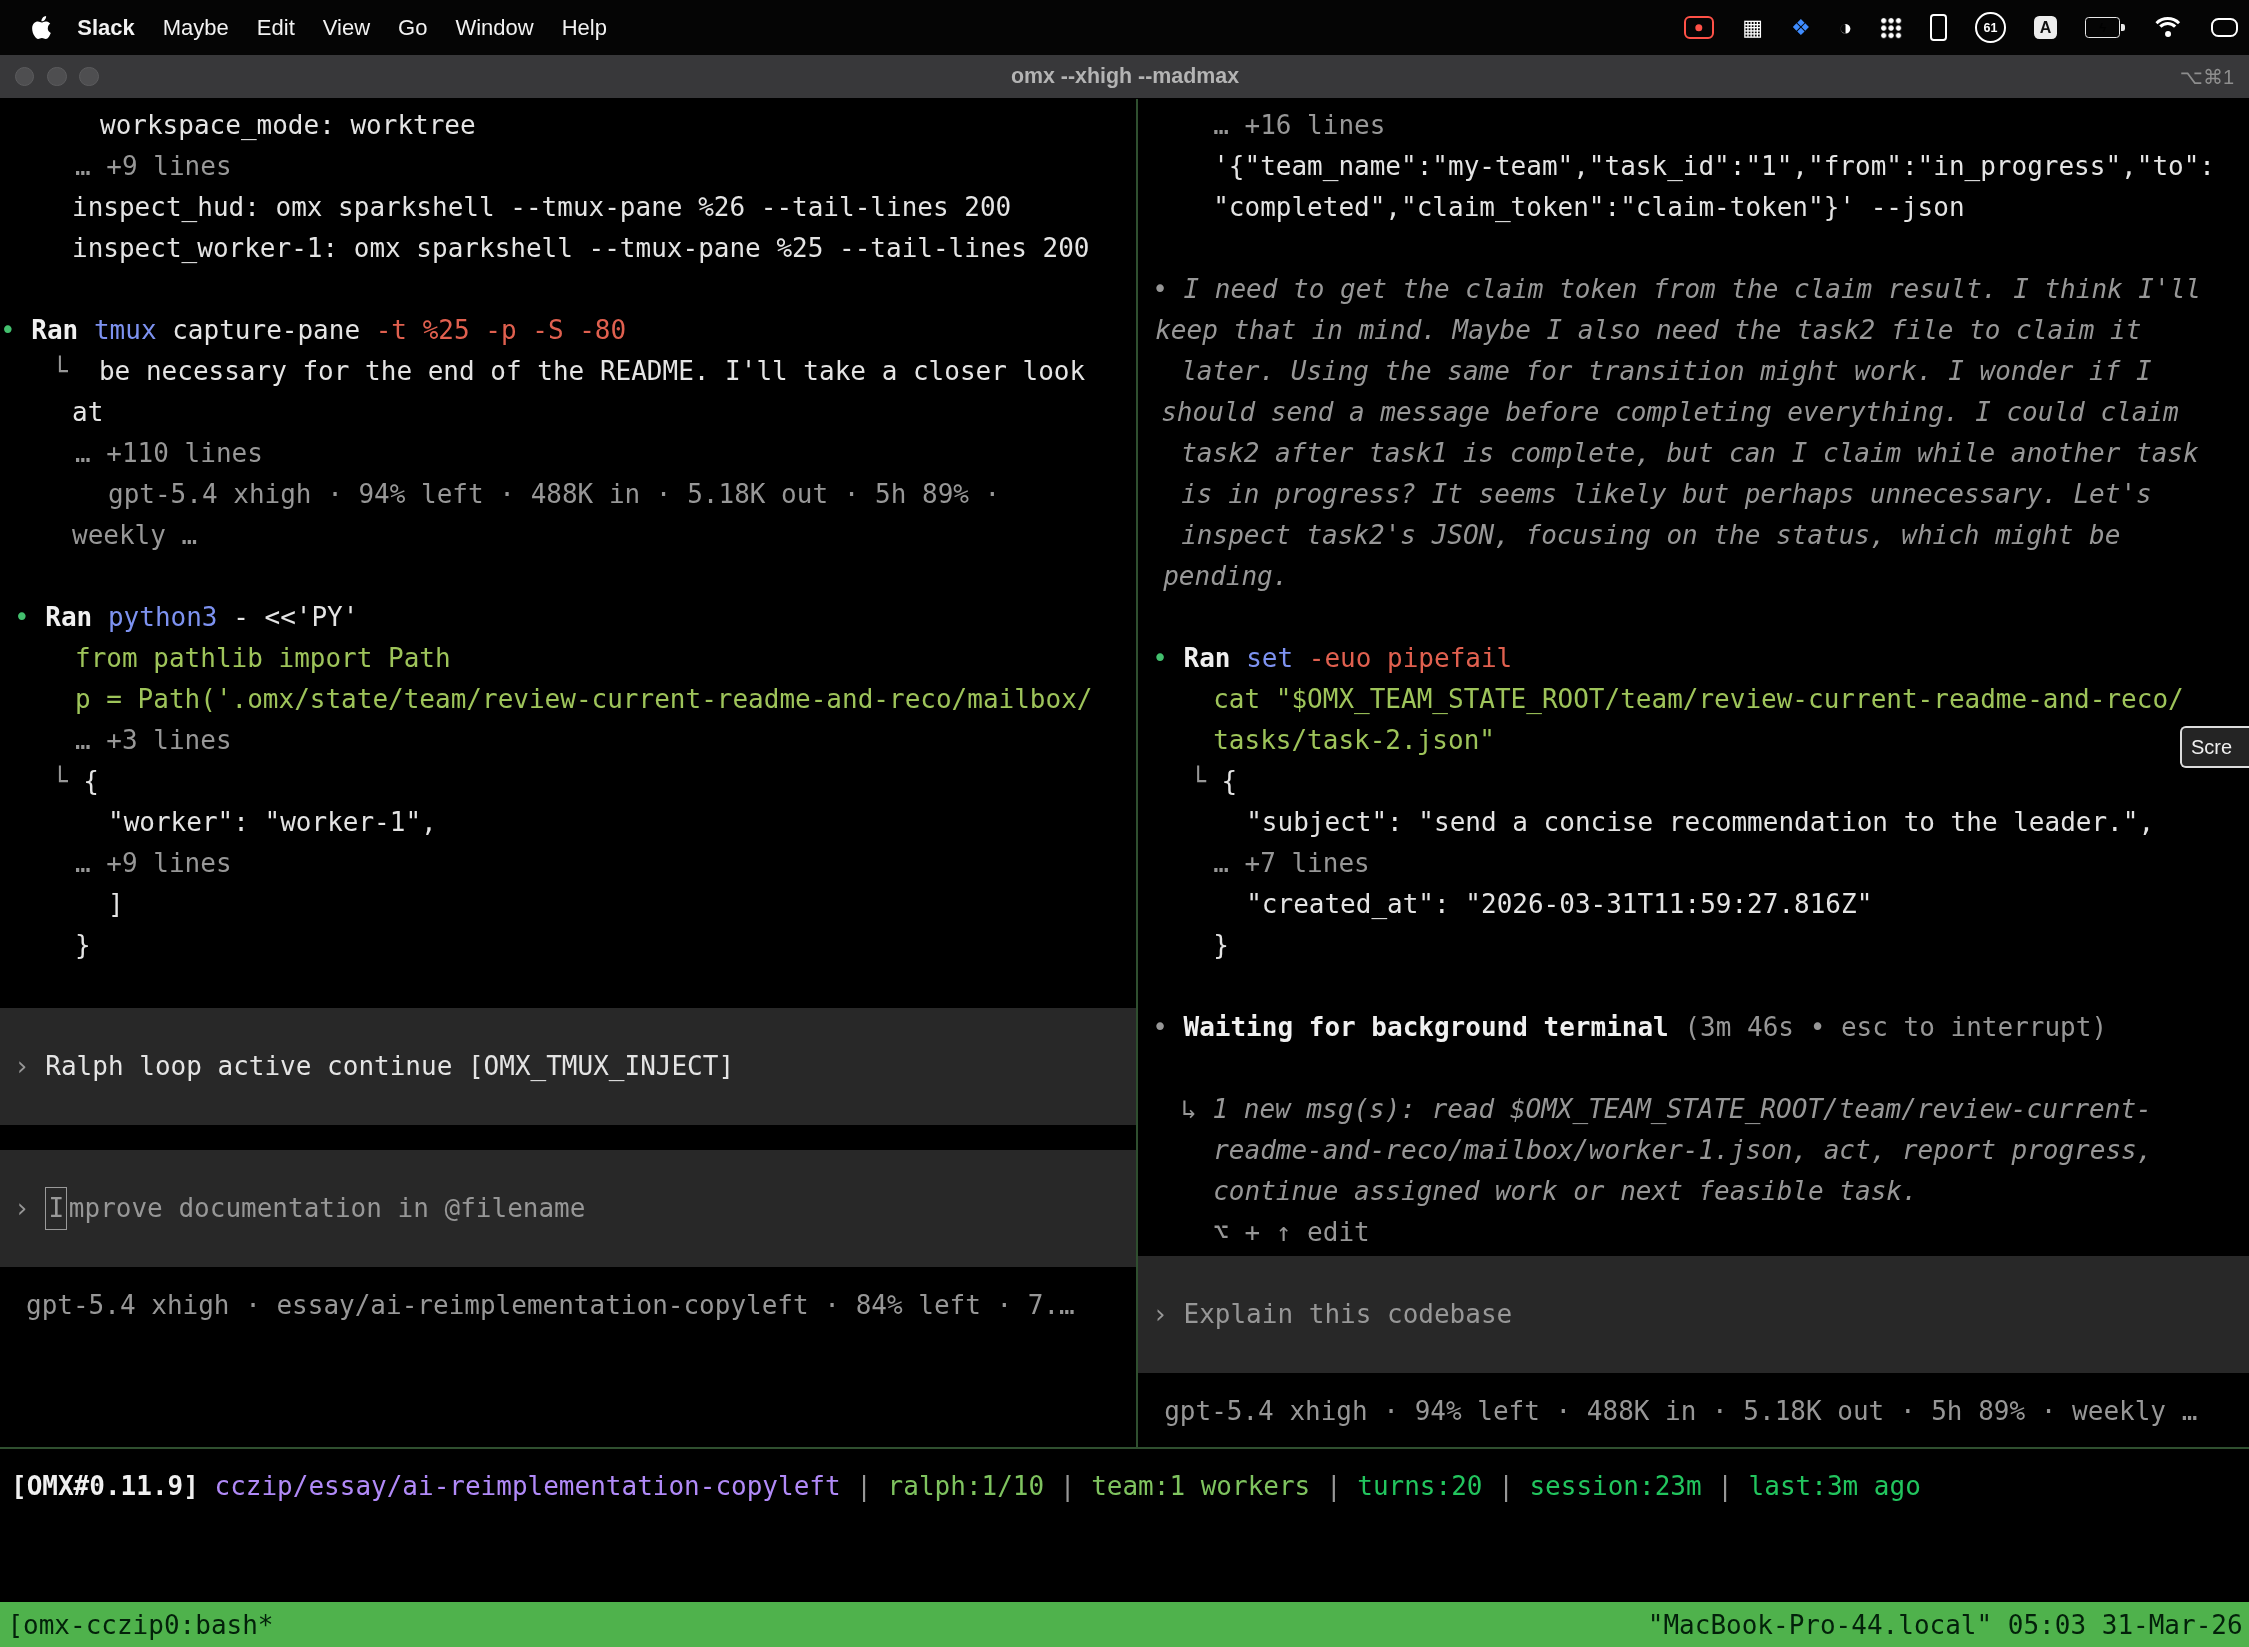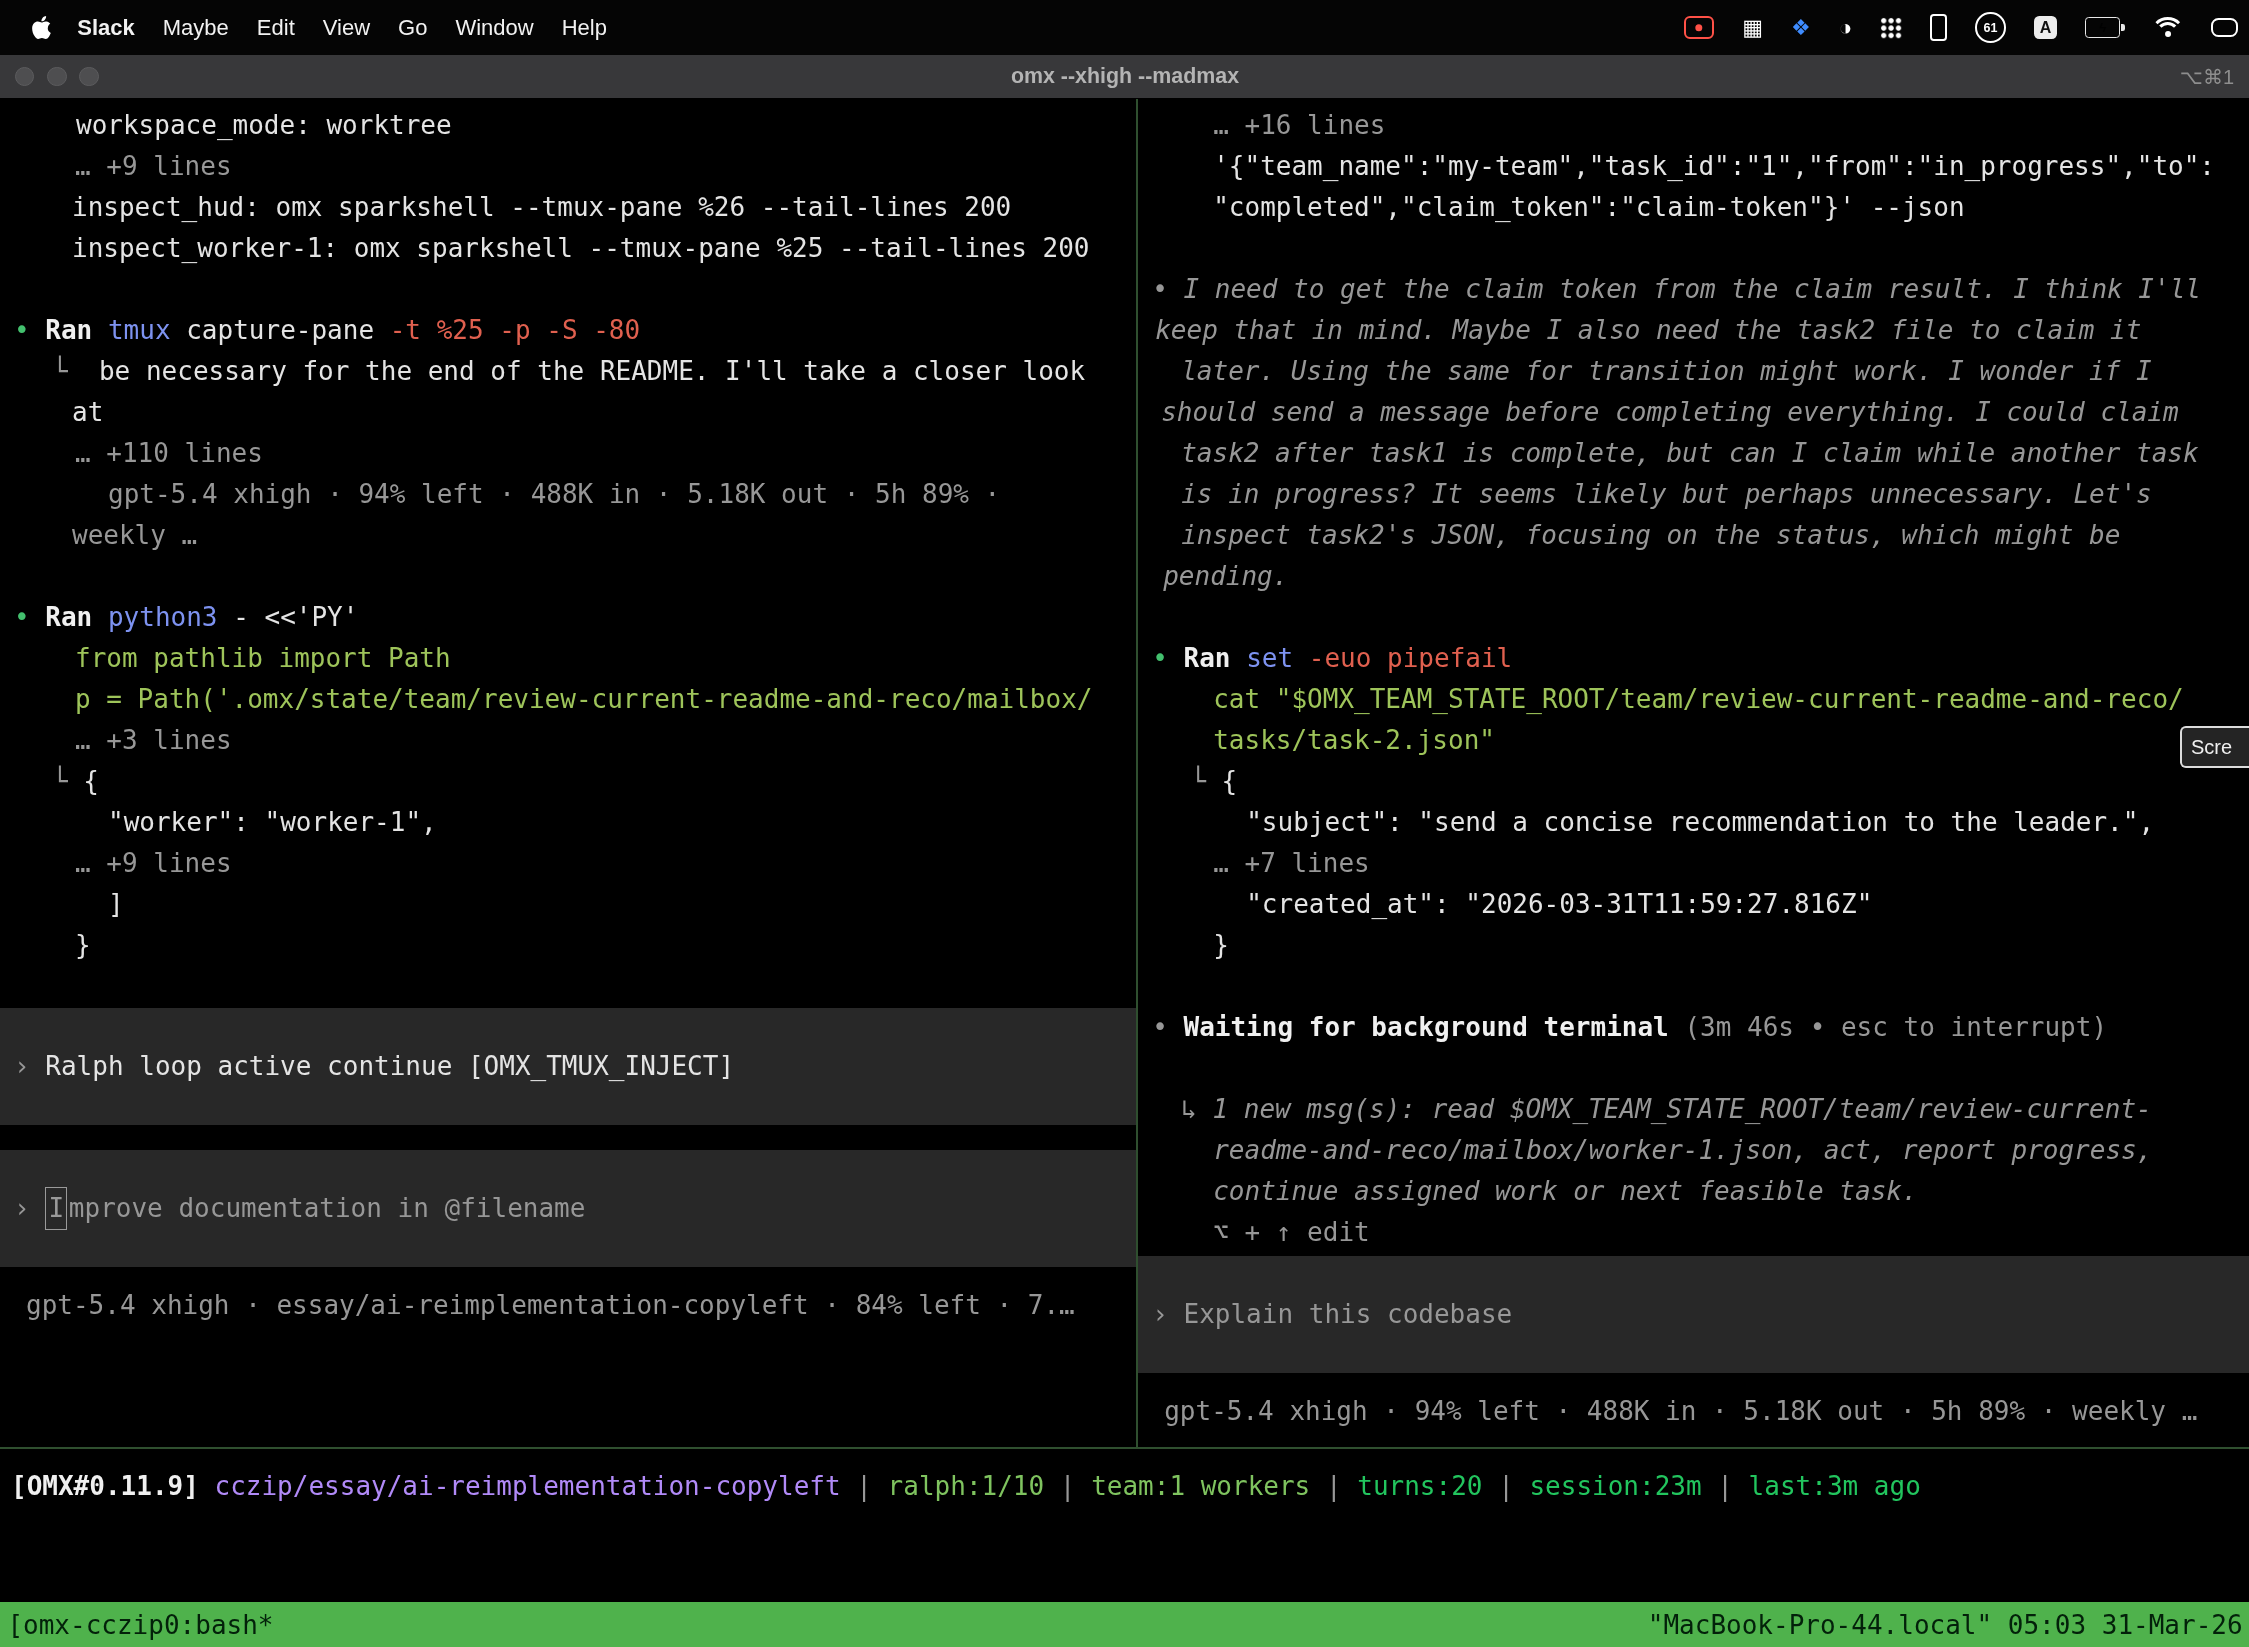--- a/index.html
+++ b/index.html
@@ -118,26 +118,26 @@
       <span class="light"></span>
       <span class="light"></span>
       <span class="light"></span>
     </div>
     <div class="wtitle">omx --xhigh --madmax</div>
     <div class="whint">⌥⌘1</div>
   </div>
 
   <div class="panes">
     <div class="pane pane-left" id="pane-left">
-        <div class="tl" style="padding-left: 76px;"><span class="df">workspace_mode: worktree</span></div>
+        <div class="tl" style="padding-left: 100px;"><span class="df">workspace_mode: worktree</span></div>
         <div class="tl" style="padding-left: 75px;"><span class="dim">… +9 lines</span></div>
         <div class="tl" style="padding-left: 72px;"><span class="df">inspect_hud: omx sparkshell --tmux-pane %26 --tail-lines 200</span></div>
         <div class="tl" style="padding-left: 72px;"><span class="df">inspect_worker-1: omx sparkshell --tmux-pane %25 --tail-lines 200</span></div>
         <div class="tl"></div>
-        <div class="tl" style="padding-left: 14px;"><span class="bgrn">• </span><span class="bold">Ran </span><span class="blue">tmux </span><span class="df">capture-pane </span><span class="red">-t %25 -p -S -80</span></div>
+        <div class="tl" style=""><span class="bgrn">• </span><span class="bold">Ran </span><span class="blue">tmux </span><span class="df">capture-pane </span><span class="red">-t %25 -p -S -80</span></div>
         <div class="tl" style="padding-left: 52px;"><span class="dim">└  </span><span class="df">be necessary for the end of the README. I'll take a closer look</span></div>
         <div class="tl" style="padding-left: 72px;"><span class="df">at</span></div>
         <div class="tl" style="padding-left: 75px;"><span class="dim">… +110 lines</span></div>
         <div class="tl" style="padding-left: 108px;"><span class="dim">gpt-5.4 xhigh · 94% left · 488K in · 5.18K out · 5h 89% ·</span></div>
         <div class="tl" style="padding-left: 72px;"><span class="dim">weekly …</span></div>
         <div class="tl"></div>
         <div class="tl" style="padding-left: 14px;"><span class="bgrn">• </span><span class="bold">Ran </span><span class="blue">python3 </span><span class="df">- &lt;&lt;'PY'</span></div>
         <div class="tl" style="padding-left: 75px;"><span class="grn">from pathlib import Path</span></div>
         <div class="tl" style="padding-left: 75px;"><span class="grn">p = Path('.omx/state/team/review-current-readme-and-reco/mailbox/</span></div>
         <div class="tl" style="padding-left: 75px;"><span class="dim">… +3 lines</span></div>

